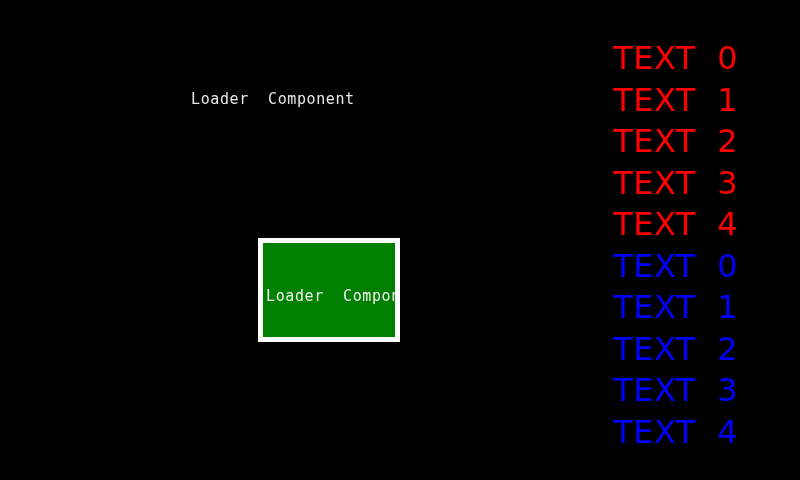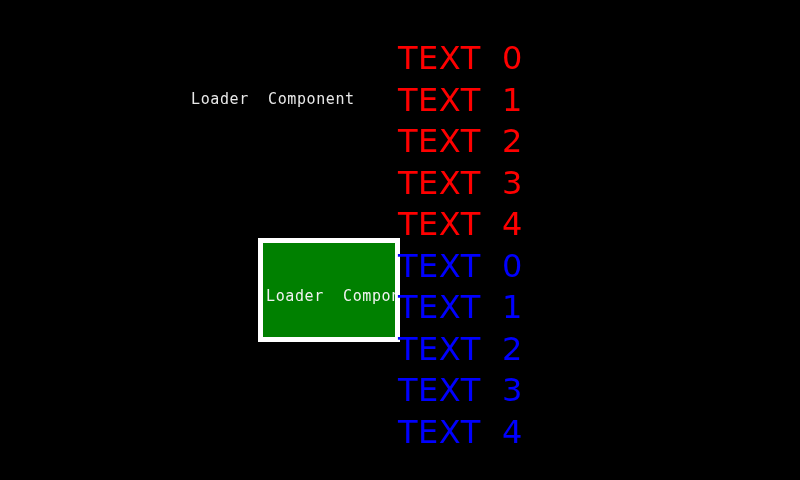--- a/index.html
+++ b/index.html
@@ -59,20 +59,21 @@
     top: 38px;
     width: 340px;
   }
   .text-row {
     height: 41.5px;
     line-height: 41.5px;
     font-family: "DejaVu Sans", sans-serif;
     font-size: 32px;
     letter-spacing: 0.5px;
     white-space: pre;
+    text-align: right;
   }
 </style>
 </head>
 <body>
 
 <div id="screen" style="width: 800px; height: 480px; background: rgb(0, 0, 0);">
 
   <div id="loader-label-top" style="color: rgb(232, 232, 232);">Loader  Component</div>
 
   <div id="loader-panel" style="background: rgb(0, 128, 0); border-color: rgb(255, 255, 255);">

